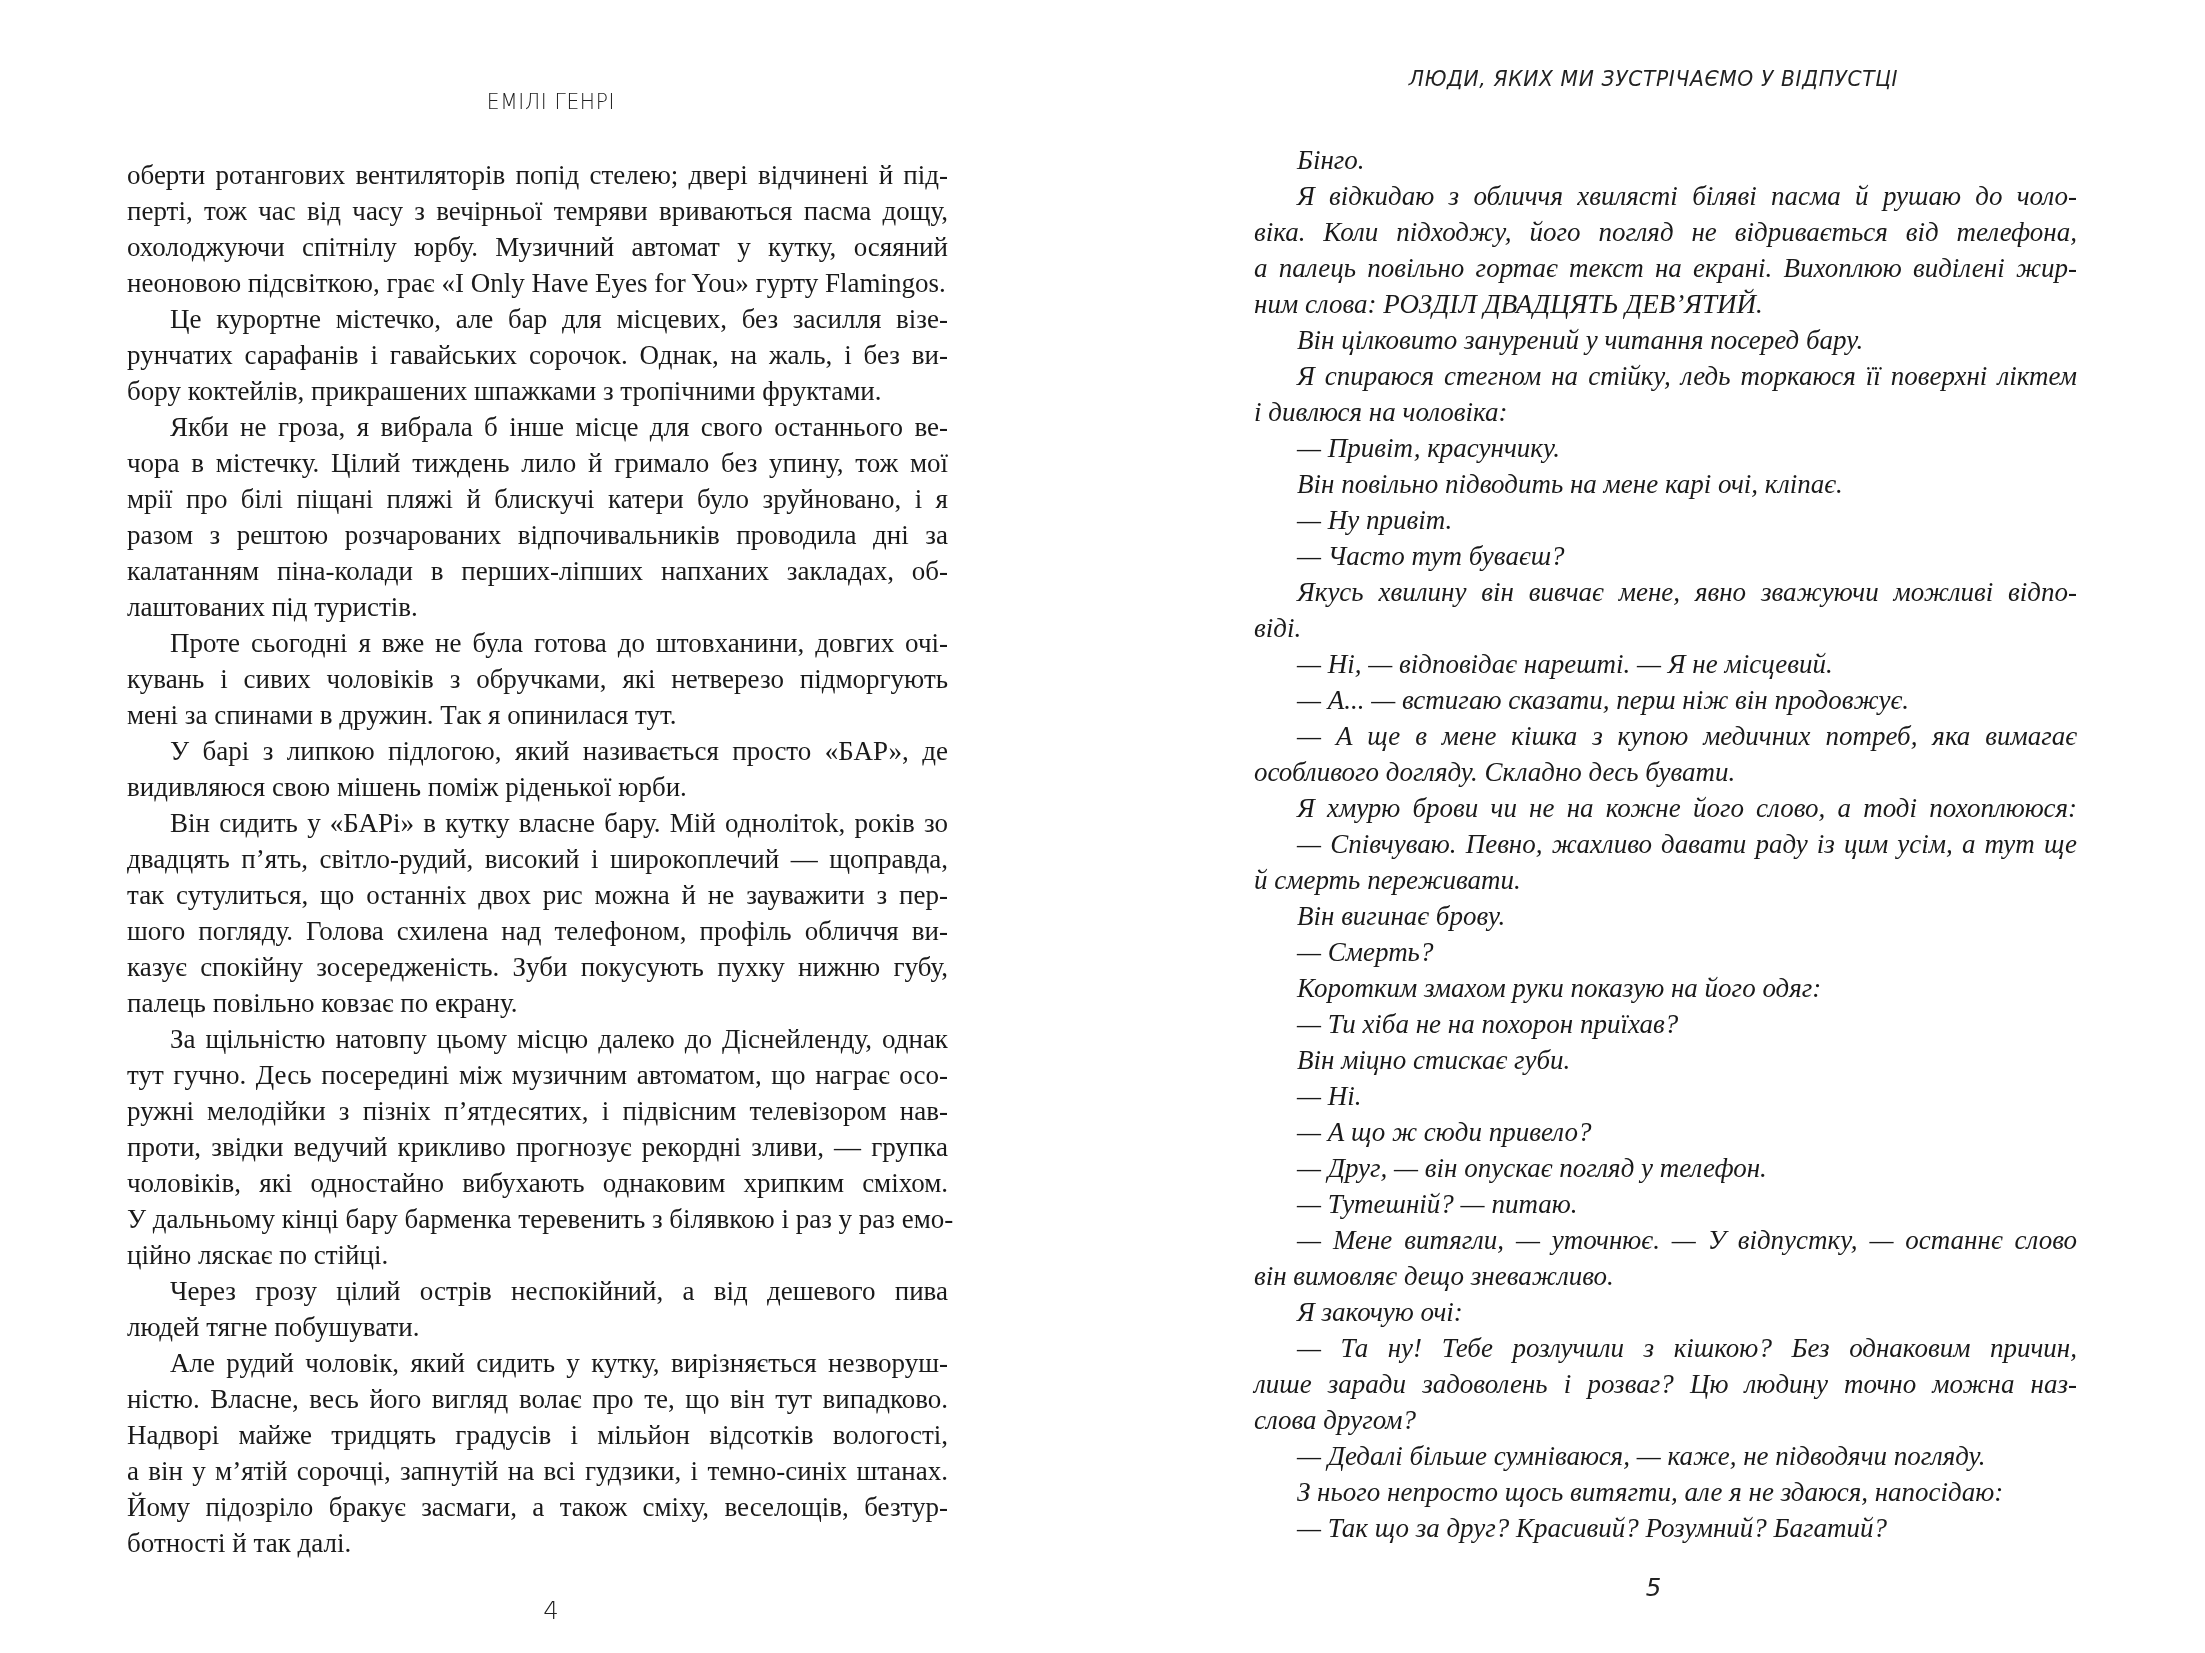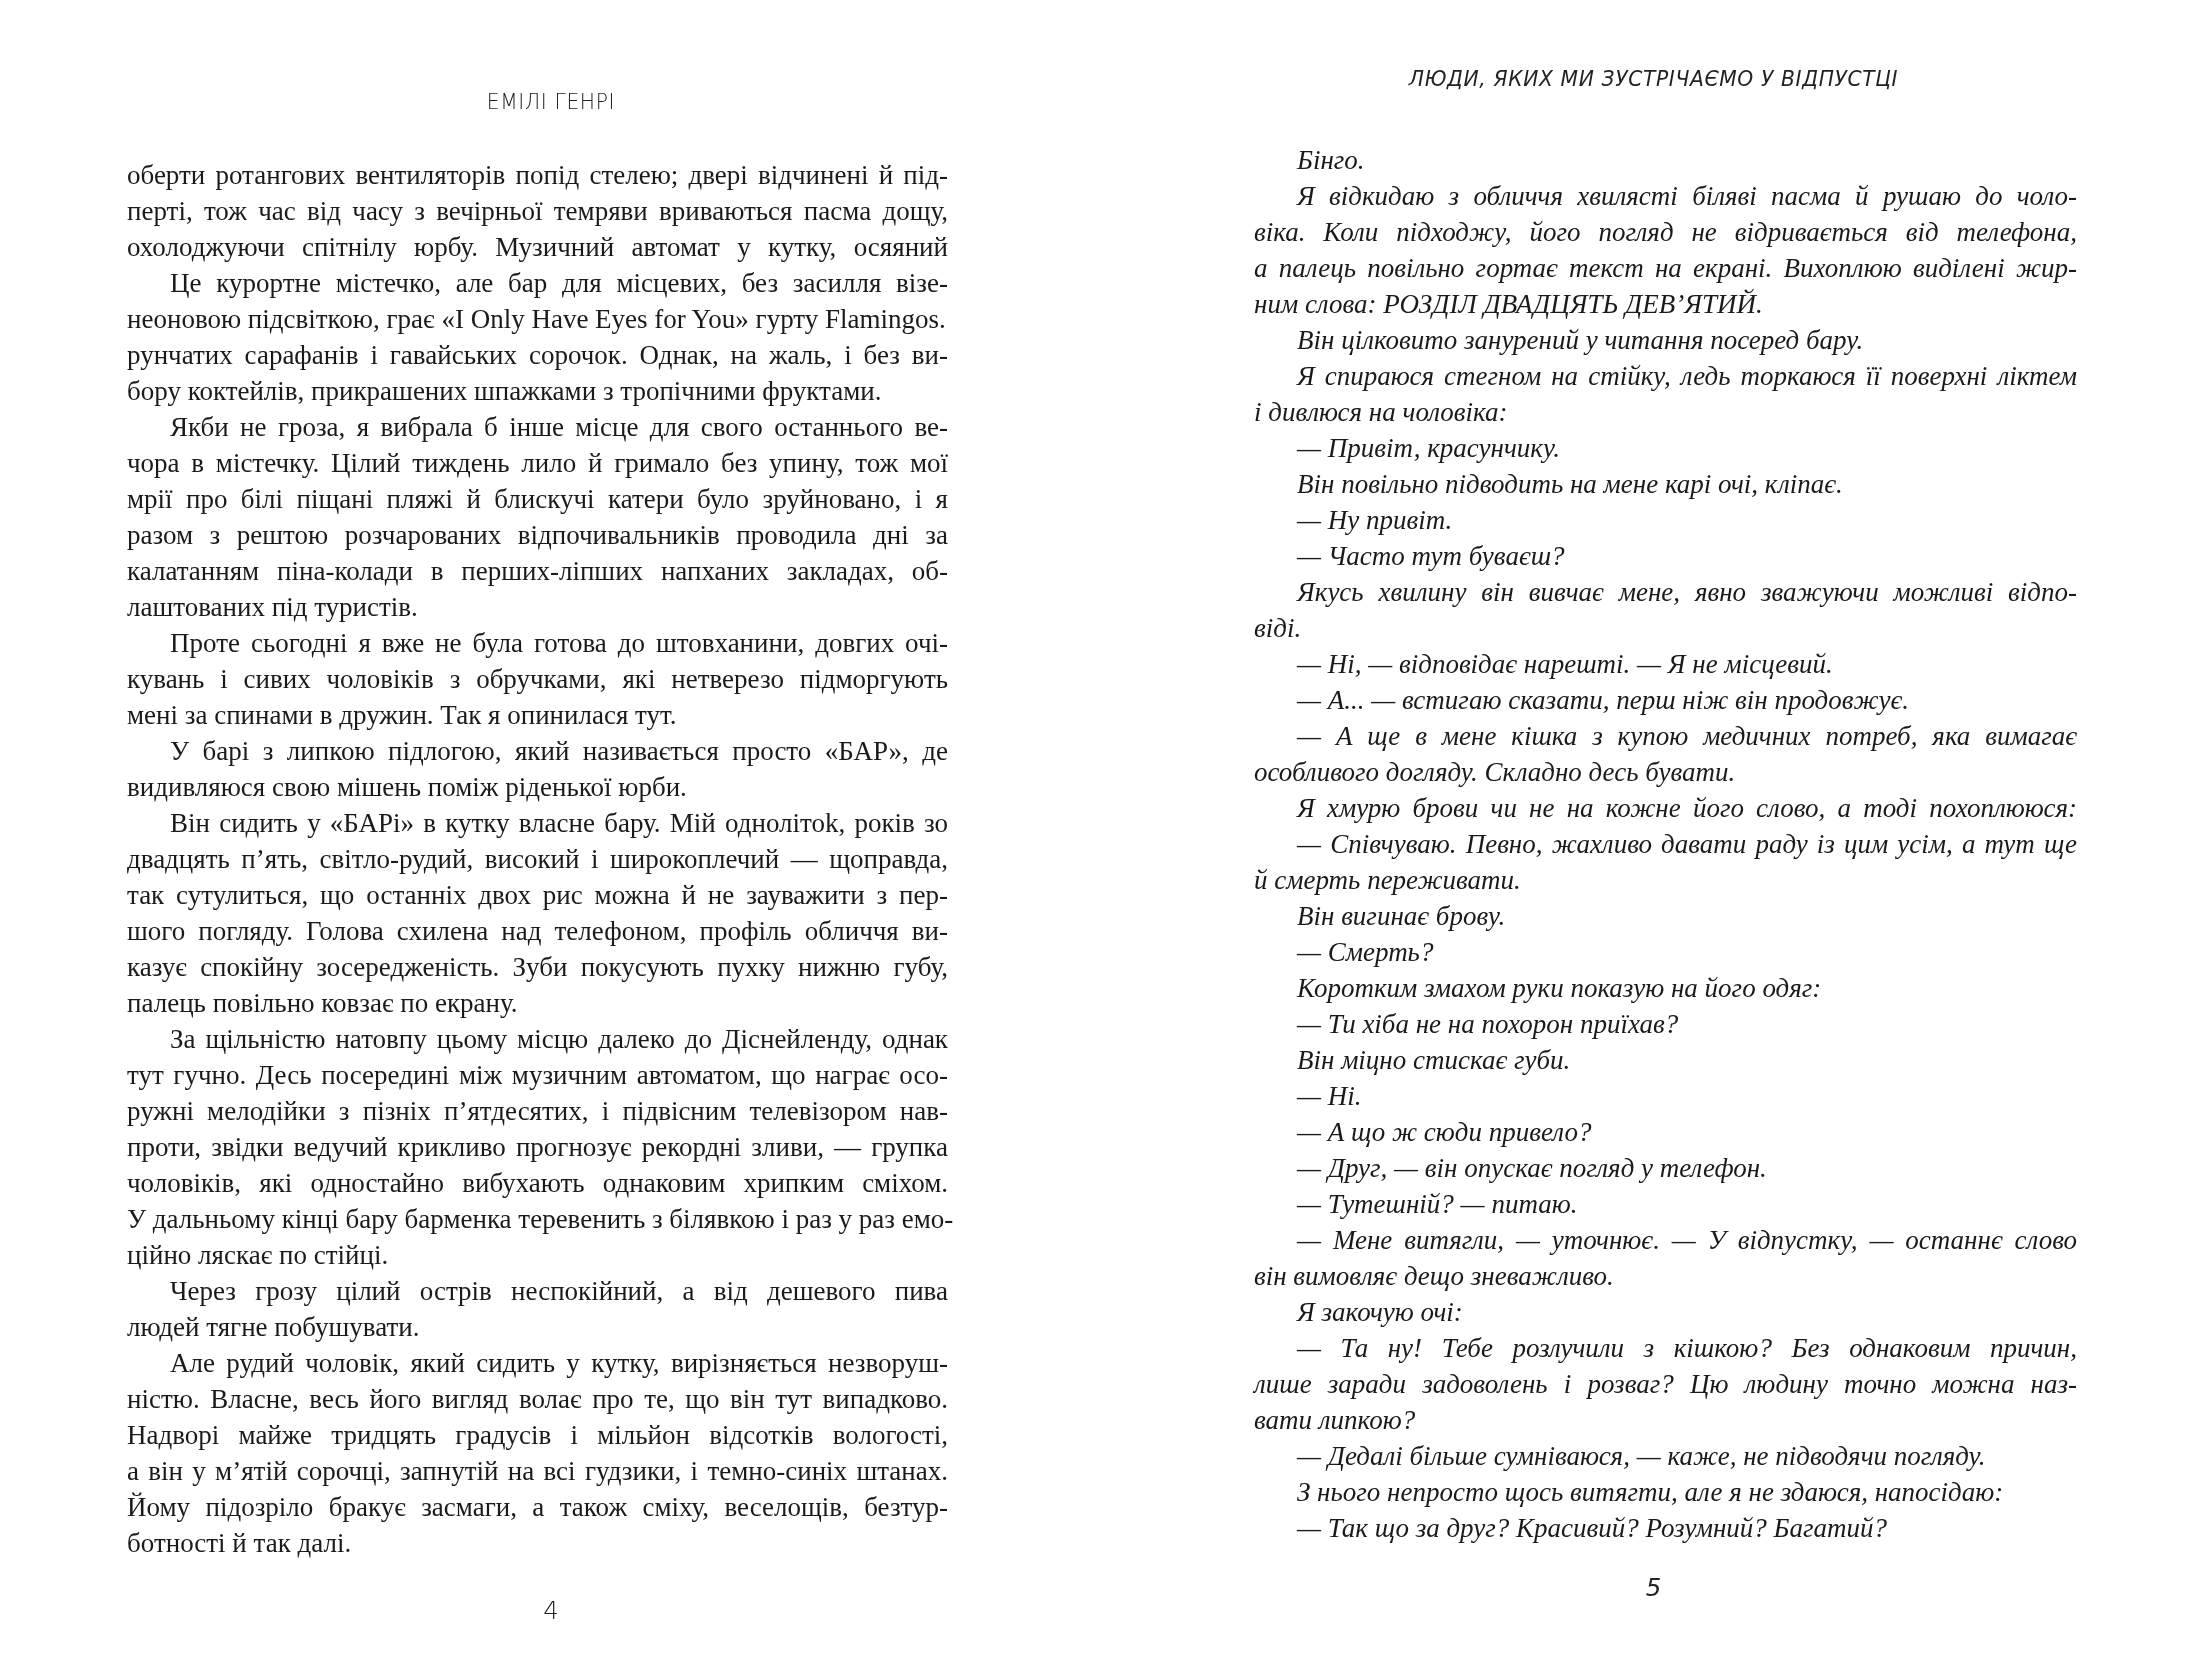--- a/index.html
+++ b/index.html
@@ -29,22 +29,22 @@
 </style>
 </head>
 <body>
 
 <div class="page left">
   <div class="running-head">ЕМІЛІ ГЕНРІ</div>
   <div class="text-block">
       <span class="line">оберти ротангових вентиляторів попід стелею; двері відчинені й під-</span>
       <span class="line">перті, тож час від часу з вечірньої темряви вриваються пасма дощу,</span>
       <span class="line">охолоджуючи спітнілу юрбу. Музичний автомат у кутку, осяяний</span>
+      <span class="line last">неоновою підсвіткою, грає «I Only Have Eyes for You» гурту Flamingos.</span>
       <span class="line indent">Це курортне містечко, але бар для місцевих, без засилля візе-</span>
-      <span class="line last">неоновою підсвіткою, грає «I Only Have Eyes for You» гурту Flamingos.</span>
       <span class="line">рунчатих сарафанів і гавайських сорочок. Однак, на жаль, і без ви-</span>
       <span class="line last">бору коктейлів, прикрашених шпажками з тропічними фруктами.</span>
       <span class="line indent">Якби не гроза, я вибрала б інше місце для свого останнього ве-</span>
       <span class="line">чора в містечку. Цілий тиждень лило й гримало без упину, тож мої</span>
       <span class="line">мрії про білі піщані пляжі й блискучі катери було зруйновано, і я</span>
       <span class="line">разом з рештою розчарованих відпочивальників проводила дні за</span>
       <span class="line">калатанням піна-колади в перших-ліпших напханих закладах, об-</span>
       <span class="line last">лаштованих під туристів.</span>
       <span class="line indent">Проте сьогодні я вже не була готова до штовханини, довгих очі-</span>
       <span class="line">кувань і сивих чоловіків з обручками, які нетверезо підморгують</span>
@@ -107,20 +107,20 @@
       <span class="line indent last">Він міцно стискає губи.</span>
       <span class="line indent last">— Ні.</span>
       <span class="line indent last">— А що ж сюди привело?</span>
       <span class="line indent last">— Друг, — він опускає погляд у телефон.</span>
       <span class="line indent last">— Тутешній? — питаю.</span>
       <span class="line indent">— Мене витягли, — уточнює. — У відпустку, — останнє слово</span>
       <span class="line last">він вимовляє дещо зневажливо.</span>
       <span class="line indent last">Я закочую очі:</span>
       <span class="line indent">— Та ну! Тебе розлучили з кішкою? Без однаковим причин,</span>
       <span class="line">лише заради задоволень і розваг? Цю людину точно можна наз-</span>
-      <span class="line last">вати липкою?</span>
+      <span class="line last">слова другом?</span>
       <span class="line indent last">— Дедалі більше сумніваюся, — каже, не підводячи погляду.</span>
       <span class="line indent last">З нього непросто щось витягти, але я не здаюся, напосідаю:</span>
       <span class="line indent last">— Так що за друг? Красивий? Розумний? Багатий?</span>
     </div>
   <div class="page-number">5</div>
 </div>
 
 
 </body></html>

